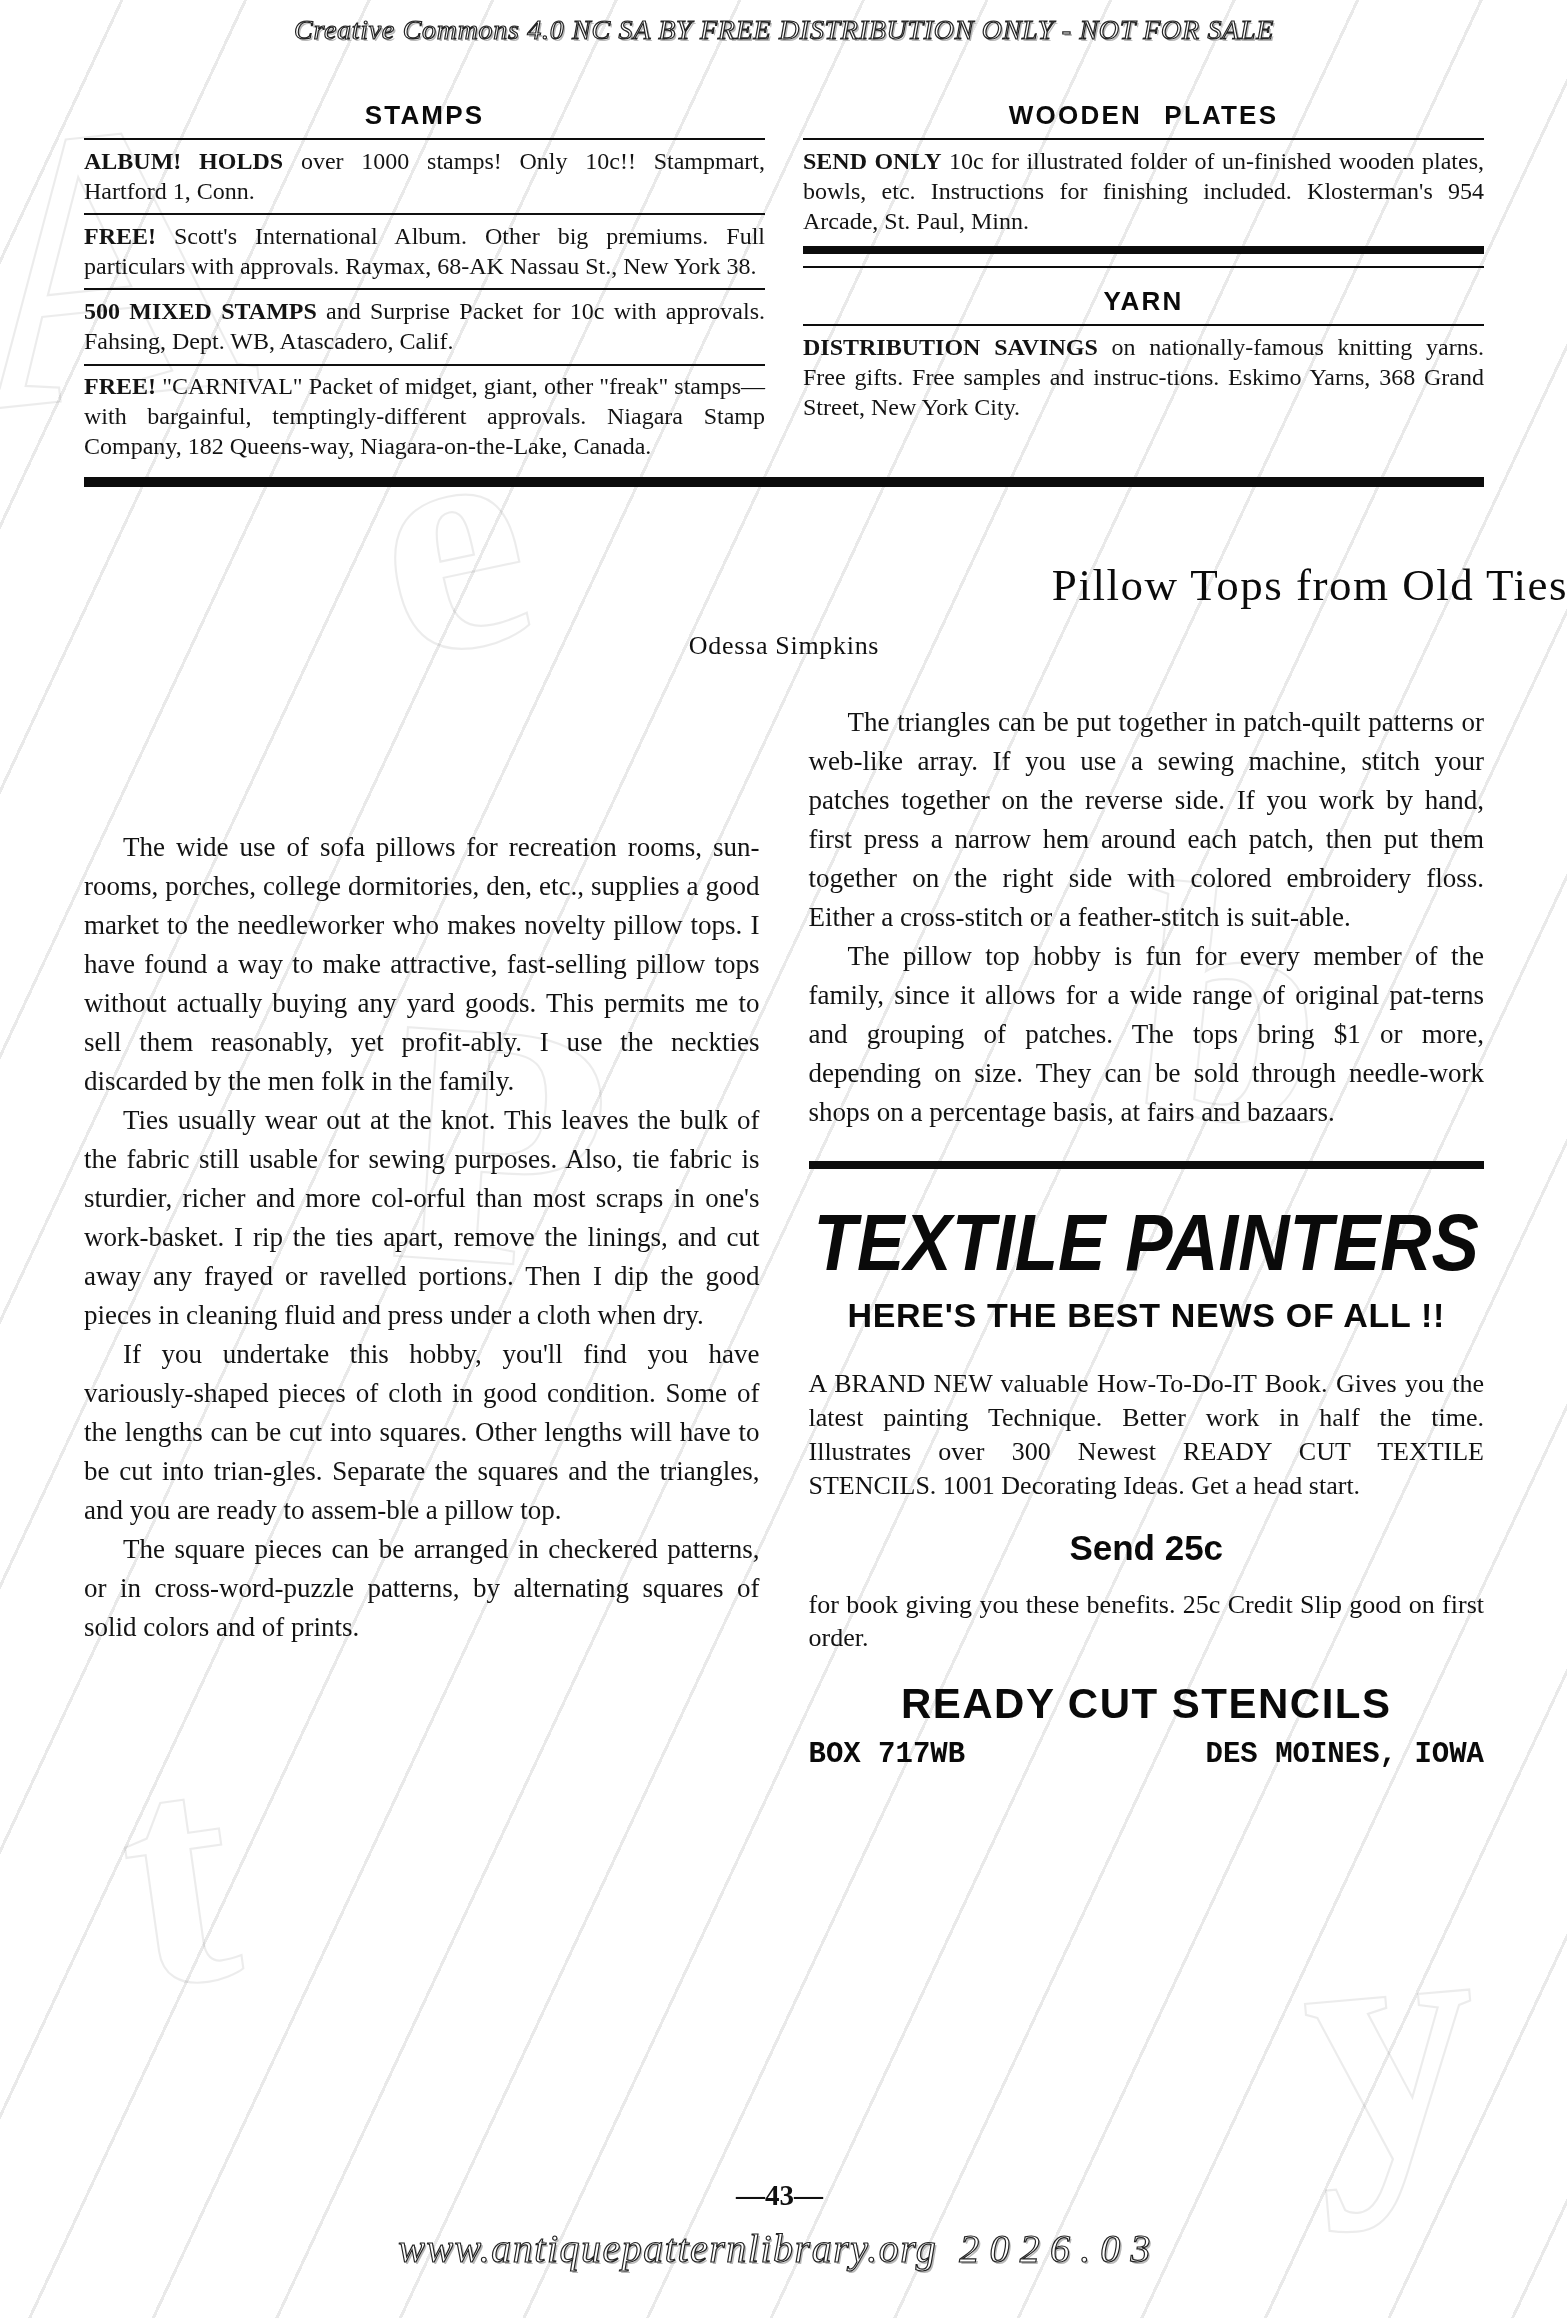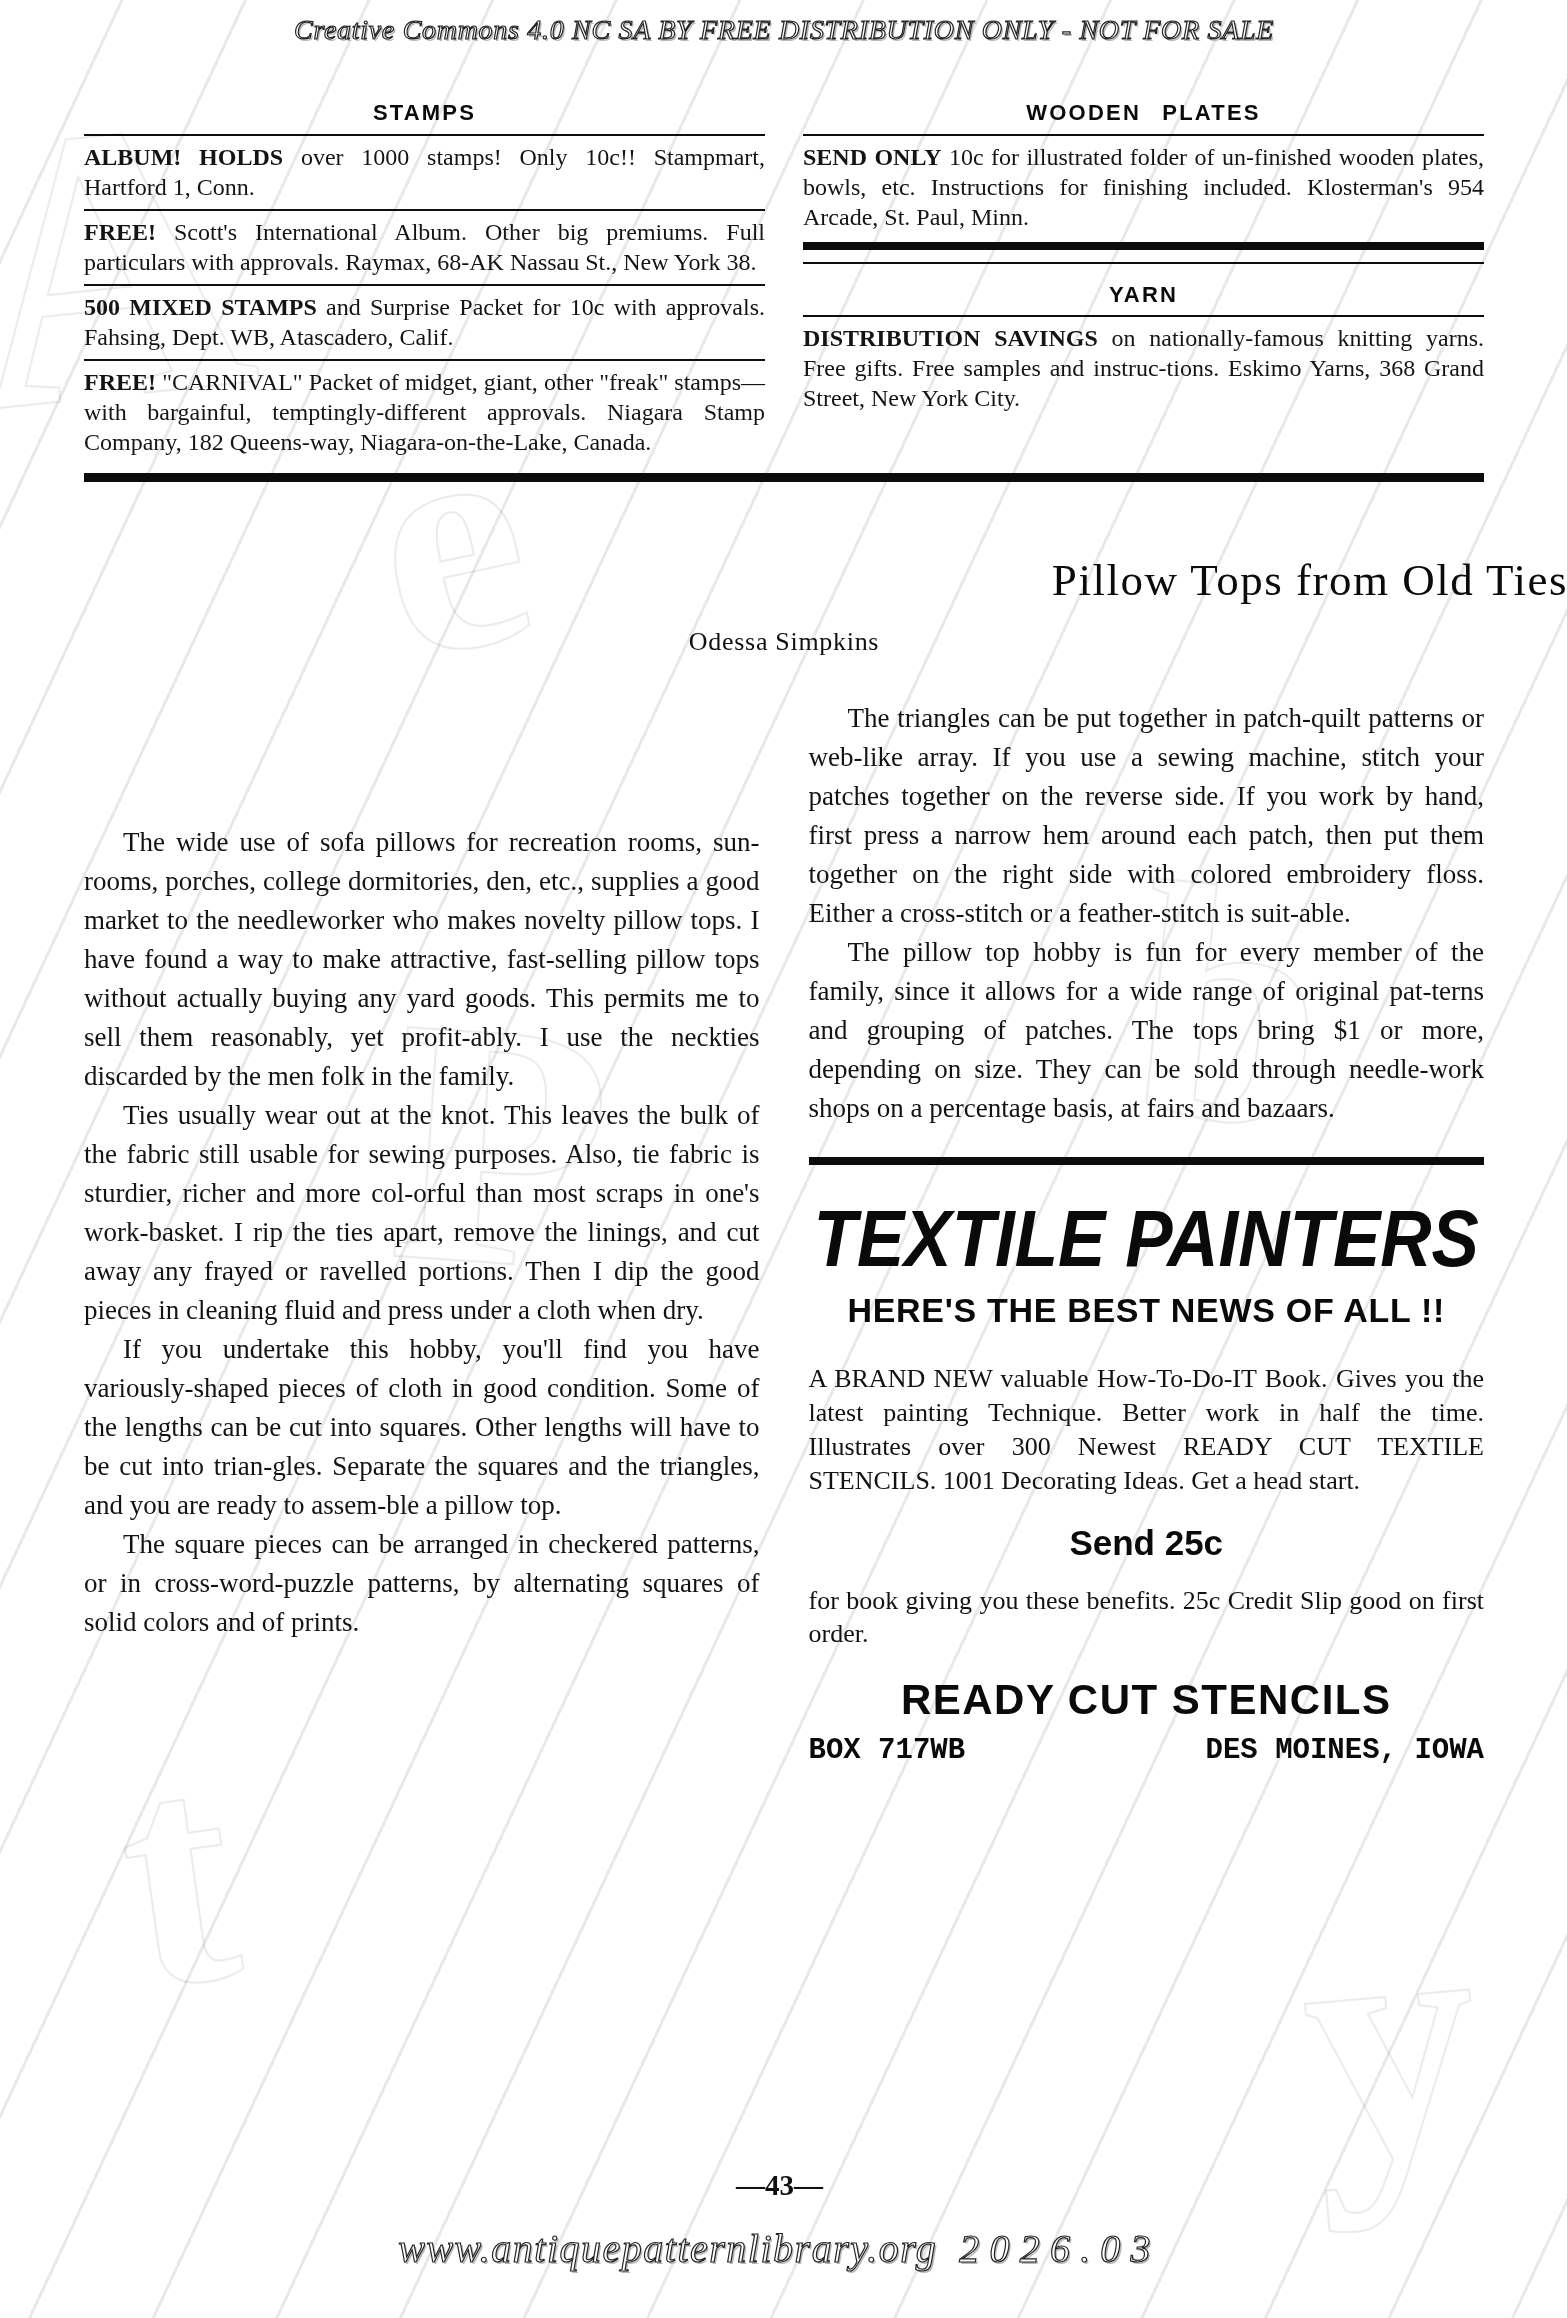--- a/index.html
+++ b/index.html
@@ -33,21 +33,21 @@
   }
   .cc-header{
     padding-top:14px;text-align:center;font-style:italic;
     font-size:28px;letter-spacing:0.7px;white-space:nowrap;
   }
 
   .ads-row{display:flex;gap:38px;margin:55px 84px 0;align-items:flex-start;}
   .ads-col{flex:1;min-width:0;}
   .ad-section-title{
     font-family:"Liberation Sans", sans-serif;font-weight:bold;
-    font-size:22px;line-height:1.1;text-align:center;
+    font-size:26px;line-height:1.1;text-align:center;
     letter-spacing:2.2px;word-spacing:13px;padding-bottom:8.7px;color:#0b0b0b;
   }
   .thin-rule{height:0;border:0;border-top:2.9px solid #0d0d0d;margin:0;}
   .classified-ad{
     font-size:24px;line-height:30px;text-align:justify;
     padding:5.8px 0 7.3px;border-bottom:2.9px solid #101010;color:#141414;
   }
   .classified-ad.last{border-bottom:none;}
   .classified-ad .lead{font-weight:bold;}
   .section-divider-thick{height:8px;background:#0c0c0c;margin-top:2.9px;}
@@ -93,21 +93,21 @@
     white-space:nowrap;color:#0a0a0a;
   }
   .advert-address{
     display:flex;justify-content:space-between;margin-top:10.2px;
     font-family:Liberation Mono, monospace;font-weight:bold;font-size:29px;color:#0a0a0a;
   }
 
   .page-footer{position:absolute;left:0;right:9px;bottom:47px;text-align:center;}
   .page-number{font-size:29px;font-weight:bold;color:#101010;}
   .footer-watermark{
-    margin-top:23px;font-style:italic;font-size:40px;letter-spacing:1.5px;white-space:nowrap;
+    margin-top:13px;font-style:italic;font-size:40px;letter-spacing:1.5px;white-space:nowrap;
   }
   .footer-watermark .edition{letter-spacing:10.2px;margin-left:22px;}
 </style>
 </head>
 <body>
 
 <div class="page">
 
   <span class="wletter">A</span>
   <span class="wletter">e</span>

